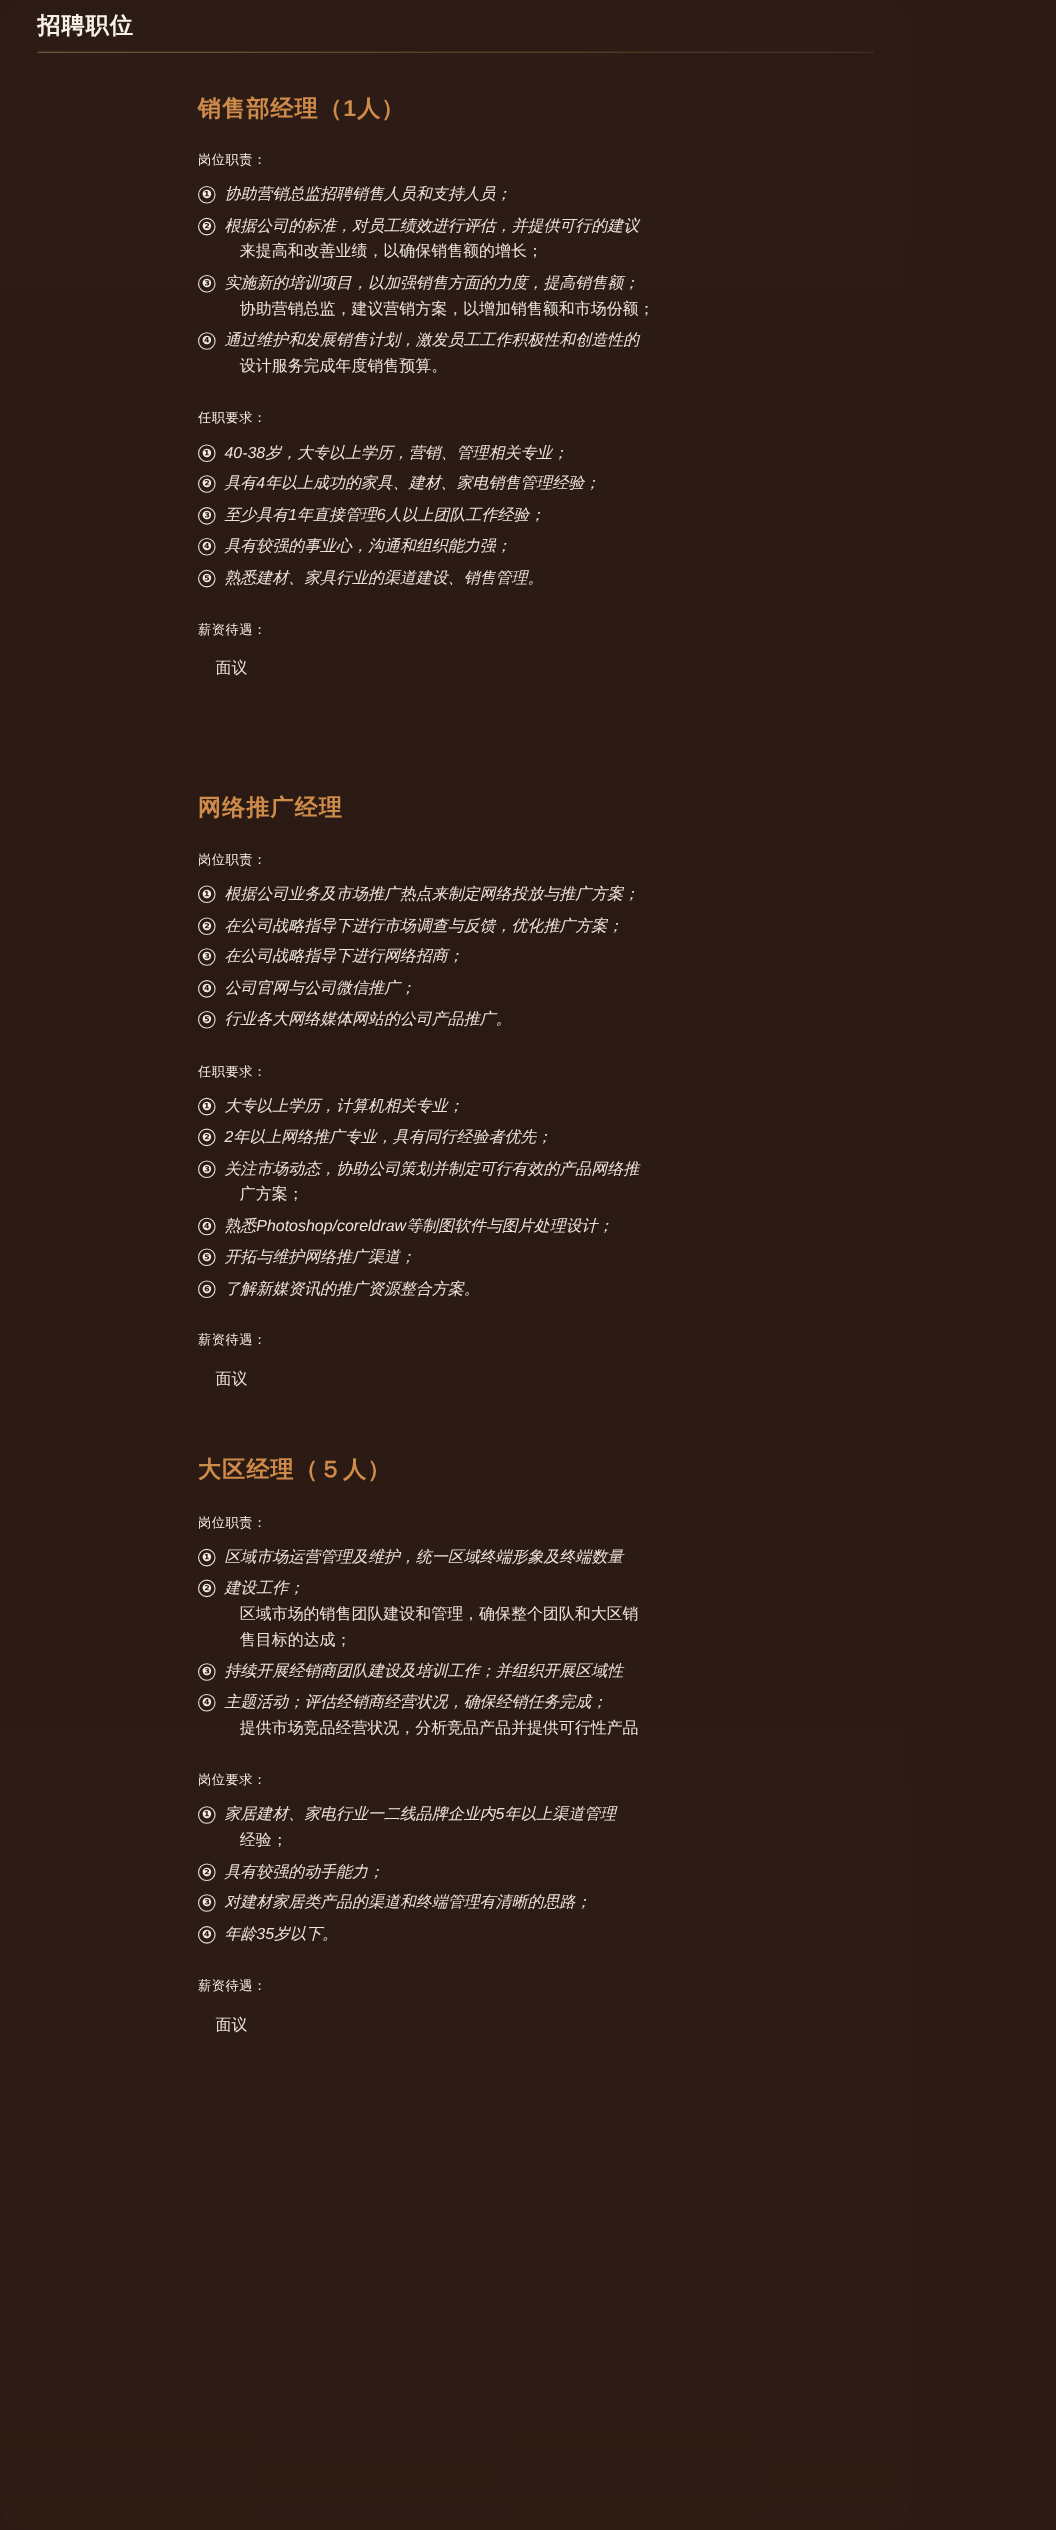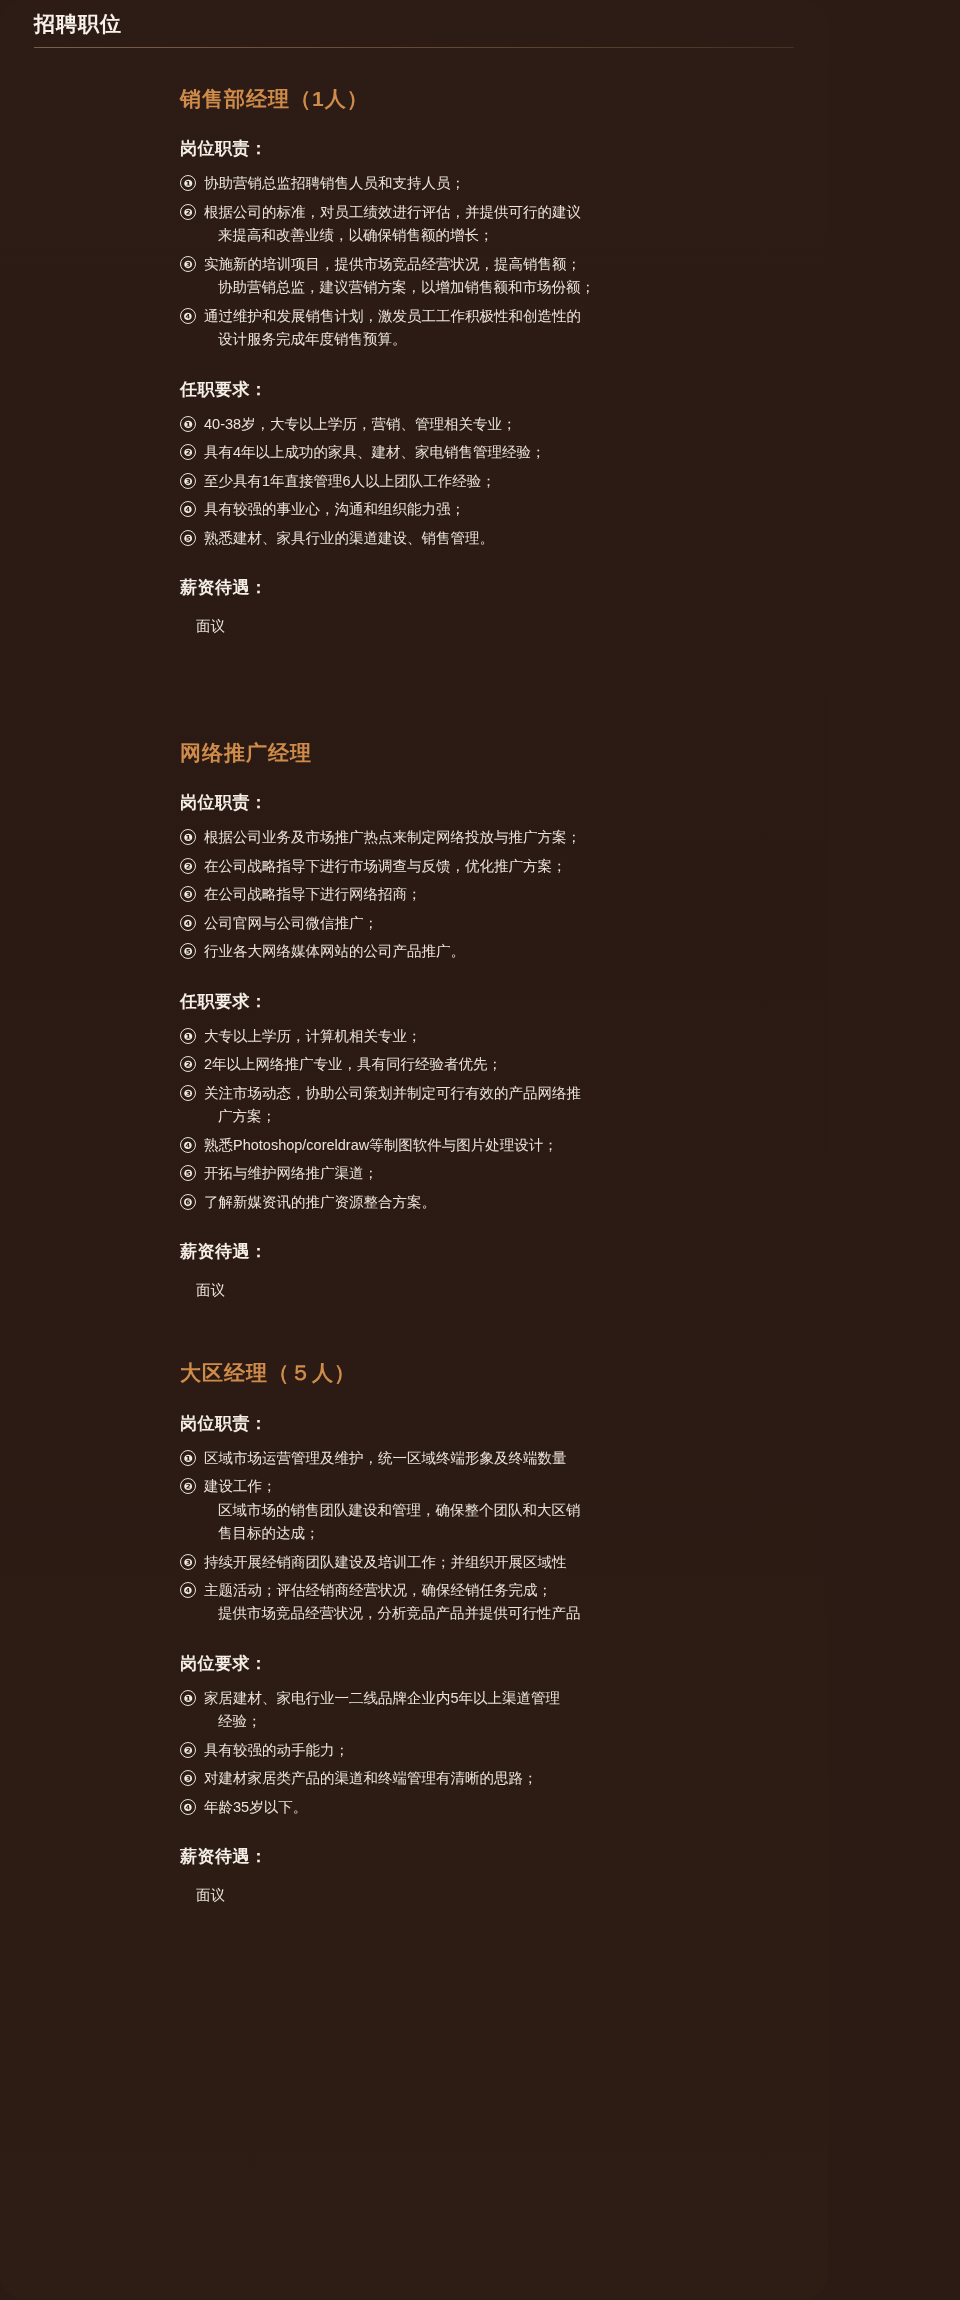--- a/index.html
+++ b/index.html
@@ -67,22 +67,22 @@
     margin: 0 0 26px 0;
     line-height: 1.2;
   }
 
   .section {
     margin-bottom: 26px;
   }
   .section:last-child { margin-bottom: 0; }
 
   .section-title {
-    font-size: 17px;
-    font-weight: bold;
+    font-size: 12px;
+    font-weight: normal;
     color: #f5efe8;
     margin: 0 0 12px 0;
     letter-spacing: .5px;
   }
 
   ol.items {
     list-style: none;
     margin: 0;
     padding: 0;
   }
@@ -105,21 +105,21 @@
     border: 1px solid #e9e1d8;
     border-radius: 50%;
     color: #f4eee7;
     font-size: 10.5px;
     line-height: 14px;
     text-align: center;
     font-family: "DejaVu Sans", sans-serif;
     font-weight: bold;
     box-sizing: border-box;
   }
-  .item-text { display: block; }
+  .item-text { display: block; font-style: italic; }
   .sub-line {
     display: block;
     padding-left: 14px;
     color: #ece4dc;
   }
 
   .plain-note {
     font-size: 14.5px;
     line-height: 1.6;
     color: #ece4dc;
@@ -148,21 +148,21 @@
               <span class="num">❶</span>
               <span class="item-text">协助营销总监招聘销售人员和支持人员；</span>
             </li>
             <li>
               <span class="num">❷</span>
               <span class="item-text">根据公司的标准，对员工绩效进行评估，并提供可行的建议</span>
               <span class="sub-line">来提高和改善业绩，以确保销售额的增长；</span>
             </li>
             <li>
               <span class="num">❸</span>
-              <span class="item-text">实施新的培训项目，提供市场竞品经营状况，提高销售额；</span>
+              <span class="item-text">实施新的培训项目，以加强销售方面的力度，提高销售额；</span>
               <span class="sub-line">协助营销总监，建议营销方案，以增加销售额和市场份额；</span>
             </li>
             <li>
               <span class="num">❹</span>
               <span class="item-text">通过维护和发展销售计划，激发员工工作积极性和创造性的</span>
               <span class="sub-line">设计服务完成年度销售预算。</span>
             </li>
           </ol>
         </div>
         <div class="section">

